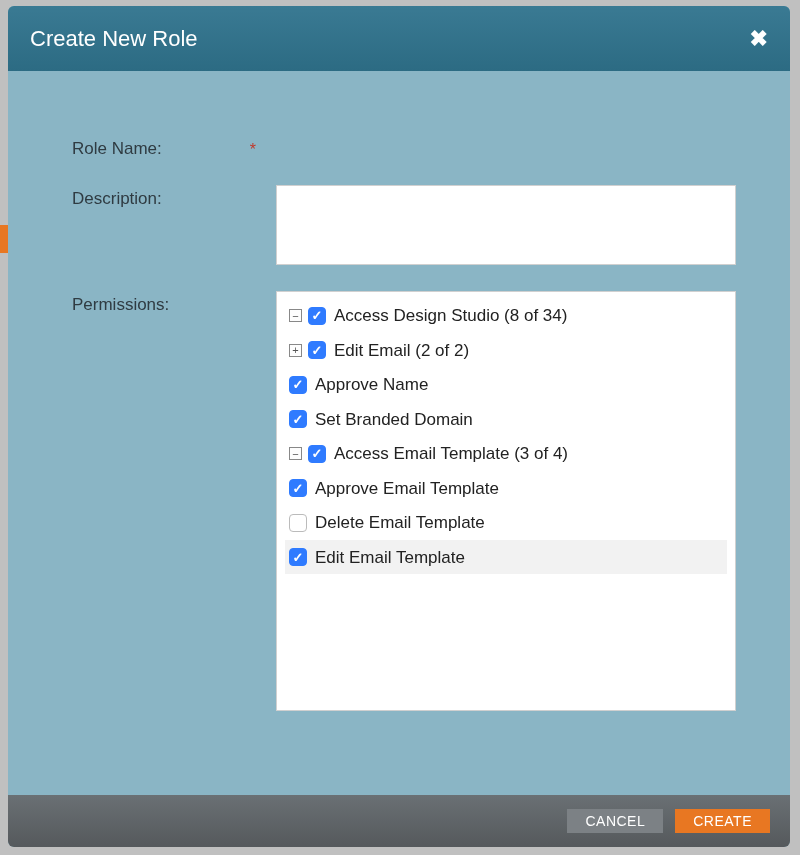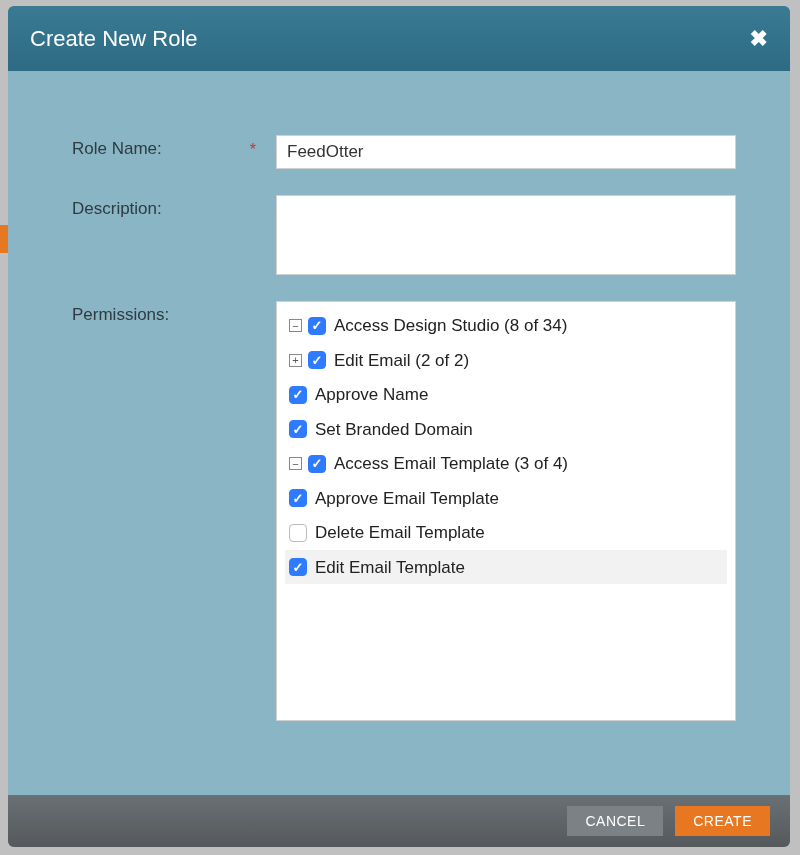--- a/index.html
+++ b/index.html
@@ -165,21 +165,21 @@
       background: #5a5f63;
       background: linear-gradient(#6a7074, #55595c);
       height: 52px;
       display: flex;
       align-items: center;
       justify-content: flex-end;
       padding: 0 20px;
       gap: 12px;
     }
     .btn {
-      height: 30px;
+      height: 24px;
       padding: 0 18px;
       font-size: 14px;
       letter-spacing: 0.5px;
       border: none;
       cursor: pointer;
       color: #fff;
       font-family: inherit;
     }
     .btn-cancel {
       background: #7c8185;
@@ -197,21 +197,20 @@
   <div class="modal-header">
     <div class="modal-title">Create New Role</div>
     <div class="close-x">✖</div>
   </div>
 
   <div class="modal-body">
 
     <div class="form-row">
       <div class="form-label">Role Name:</div>
       <div class="req-asterisk">*</div>
-      <input class="text-input" type="text" value="FeedOtter" style="">
     </div>
 
     <div class="form-row">
       <div class="form-label">Description:</div>
       <div class="spacer-asterisk"></div>
       <textarea class="textarea-input" style=""></textarea>
     </div>
 
     <div class="form-row">
       <div class="form-label">Permissions:</div>

